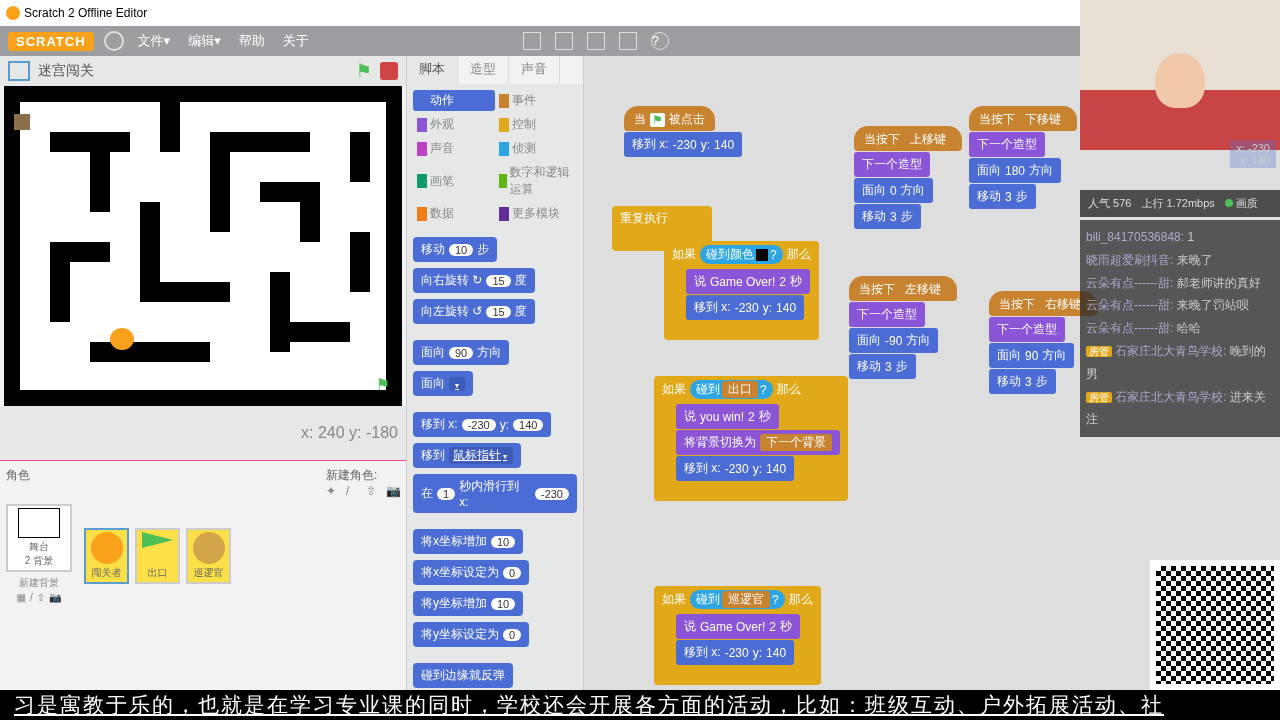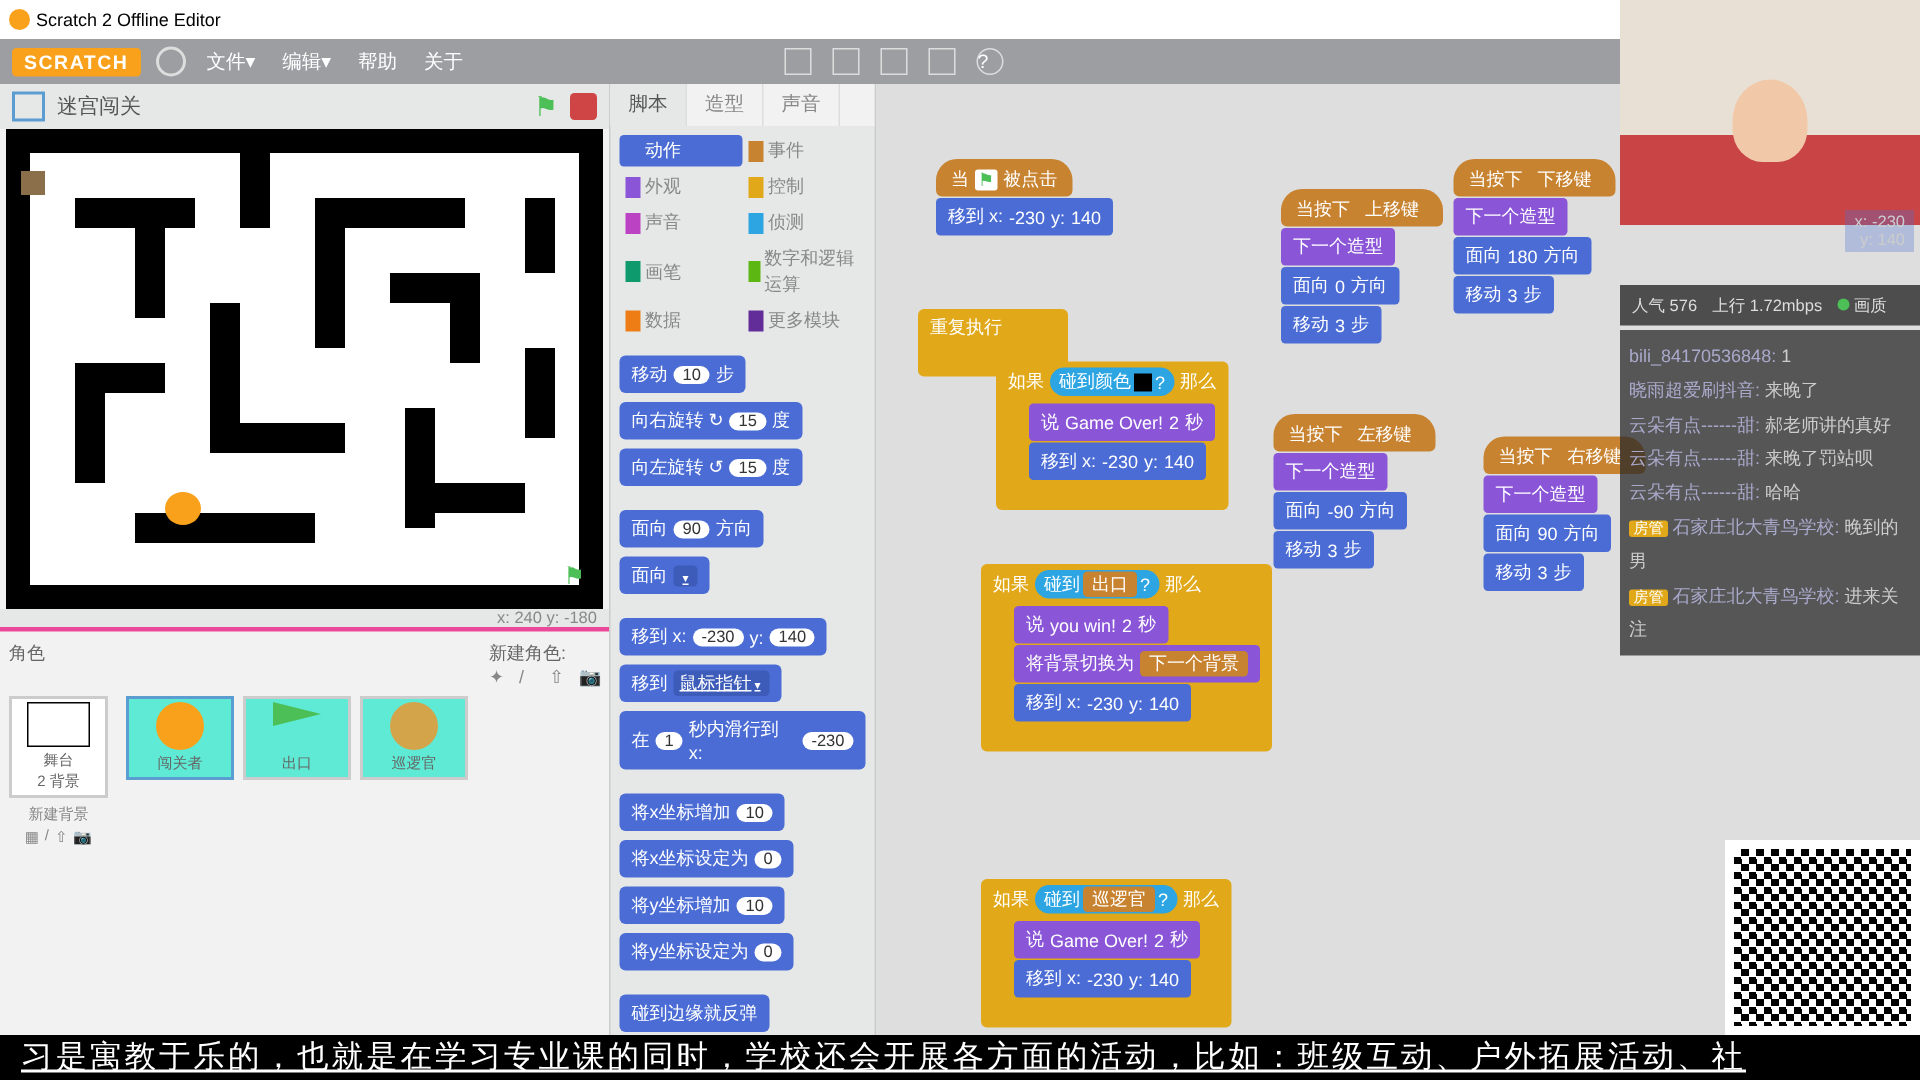--- a/index.html
+++ b/index.html
@@ -23,28 +23,28 @@
 .stage-header .title { font-size: 14px; color: #555; flex: 1; }
 .stage-header .flag { color: #4cbf56; font-size: 18px; }
 .stage-header .stop { width: 18px; height: 18px; background: #cf4444; border-radius: 3px; }
 
 .stage { width: 398px; height: 320px; background: #000; margin: 0 4px; position: relative; }
 .maze { position: absolute; inset: 6px; background: #fff; }
 .maze .wall { position: absolute; background: #000; }
 .sprite-cat { position: absolute; width: 24px; height: 22px; background: #f9a11b; border-radius: 50%; left: 100px; top: 236px; }
 .sprite-enemy { position: absolute; width: 16px; height: 16px; background: #8b6f4a; left: 4px; top: 22px; }
 .sprite-flag { position: absolute; color:#4cbf56; font-size:16px; right: 6px; bottom: 6px; }
-.coords { text-align: right; font-size: 11px; color: #888; padding: 0 8px; background:#e6e8e8; }
-
-.sprite-panel { flex: 1; background: #f2f2f2; padding: 6px; border-top: 3px solid #ec4899; }
+.coords { text-align: right; font-size: 16px; color: #888; padding: 18px 8px; background:#e6e8e8; }
+
+.sprite-panel { flex: 1; background: #f2f2f2; padding: 6px; border-top: 1px solid #ec4899; }
 .sprite-panel .hdr { display: flex; justify-content: space-between; font-size: 12px; color: #666; margin-bottom: 6px; }
 .sprite-panel .hdr .tools2 { display: flex; gap: 6px; }
 .sprite-panel .hdr .tools2 span { width: 14px; height: 14px; color: #888; }
 .sprite-row { display: flex; gap: 6px; }
-.sprite-thumb { width: 72px; height: 56px; background: #5eead4; border: 2px solid #ccc; display: flex; flex-direction: column; align-items: center; justify-content: center; font-size: 10px; color: #666; }
+.sprite-thumb { width: 45px; height: 56px; background: #fde047; border: 2px solid #ccc; display: flex; flex-direction: column; align-items: center; justify-content: center; font-size: 10px; color: #666; margin-top: 24px; }
 .sprite-thumb.sel { border-color: #5c9dd1; }
 .sprite-thumb .img { width: 32px; height: 32px; background: #f9a11b; border-radius: 50%; margin-bottom: 2px; }
 .sprite-thumb .img.fl { background: #4cbf56; border-radius: 0; clip-path: polygon(0 0, 100% 25%, 0 50%, 0 100%); }
 .sprite-thumb .img.bd { background: #d4a44a; }
 .stage-thumb { width: 66px; height: 68px; background:#fff; border: 2px solid #ccc; display:flex; flex-direction:column; align-items:center; font-size:10px; color:#666; padding:2px; }
 .stage-thumb .mz { width: 42px; height: 38px; background: #fff; border:1px solid #000; margin-bottom:2px; position:relative; overflow:hidden;}
 .newbg { font-size:10px; color:#888; margin-top:4px; }
 
 .mid { width: 178px; background: #e6e8e8; border-left: 1px solid #ccc; border-right: 1px solid #ccc; }
 .tabs { display: flex; height: 28px; background:#f2f2f2; }

